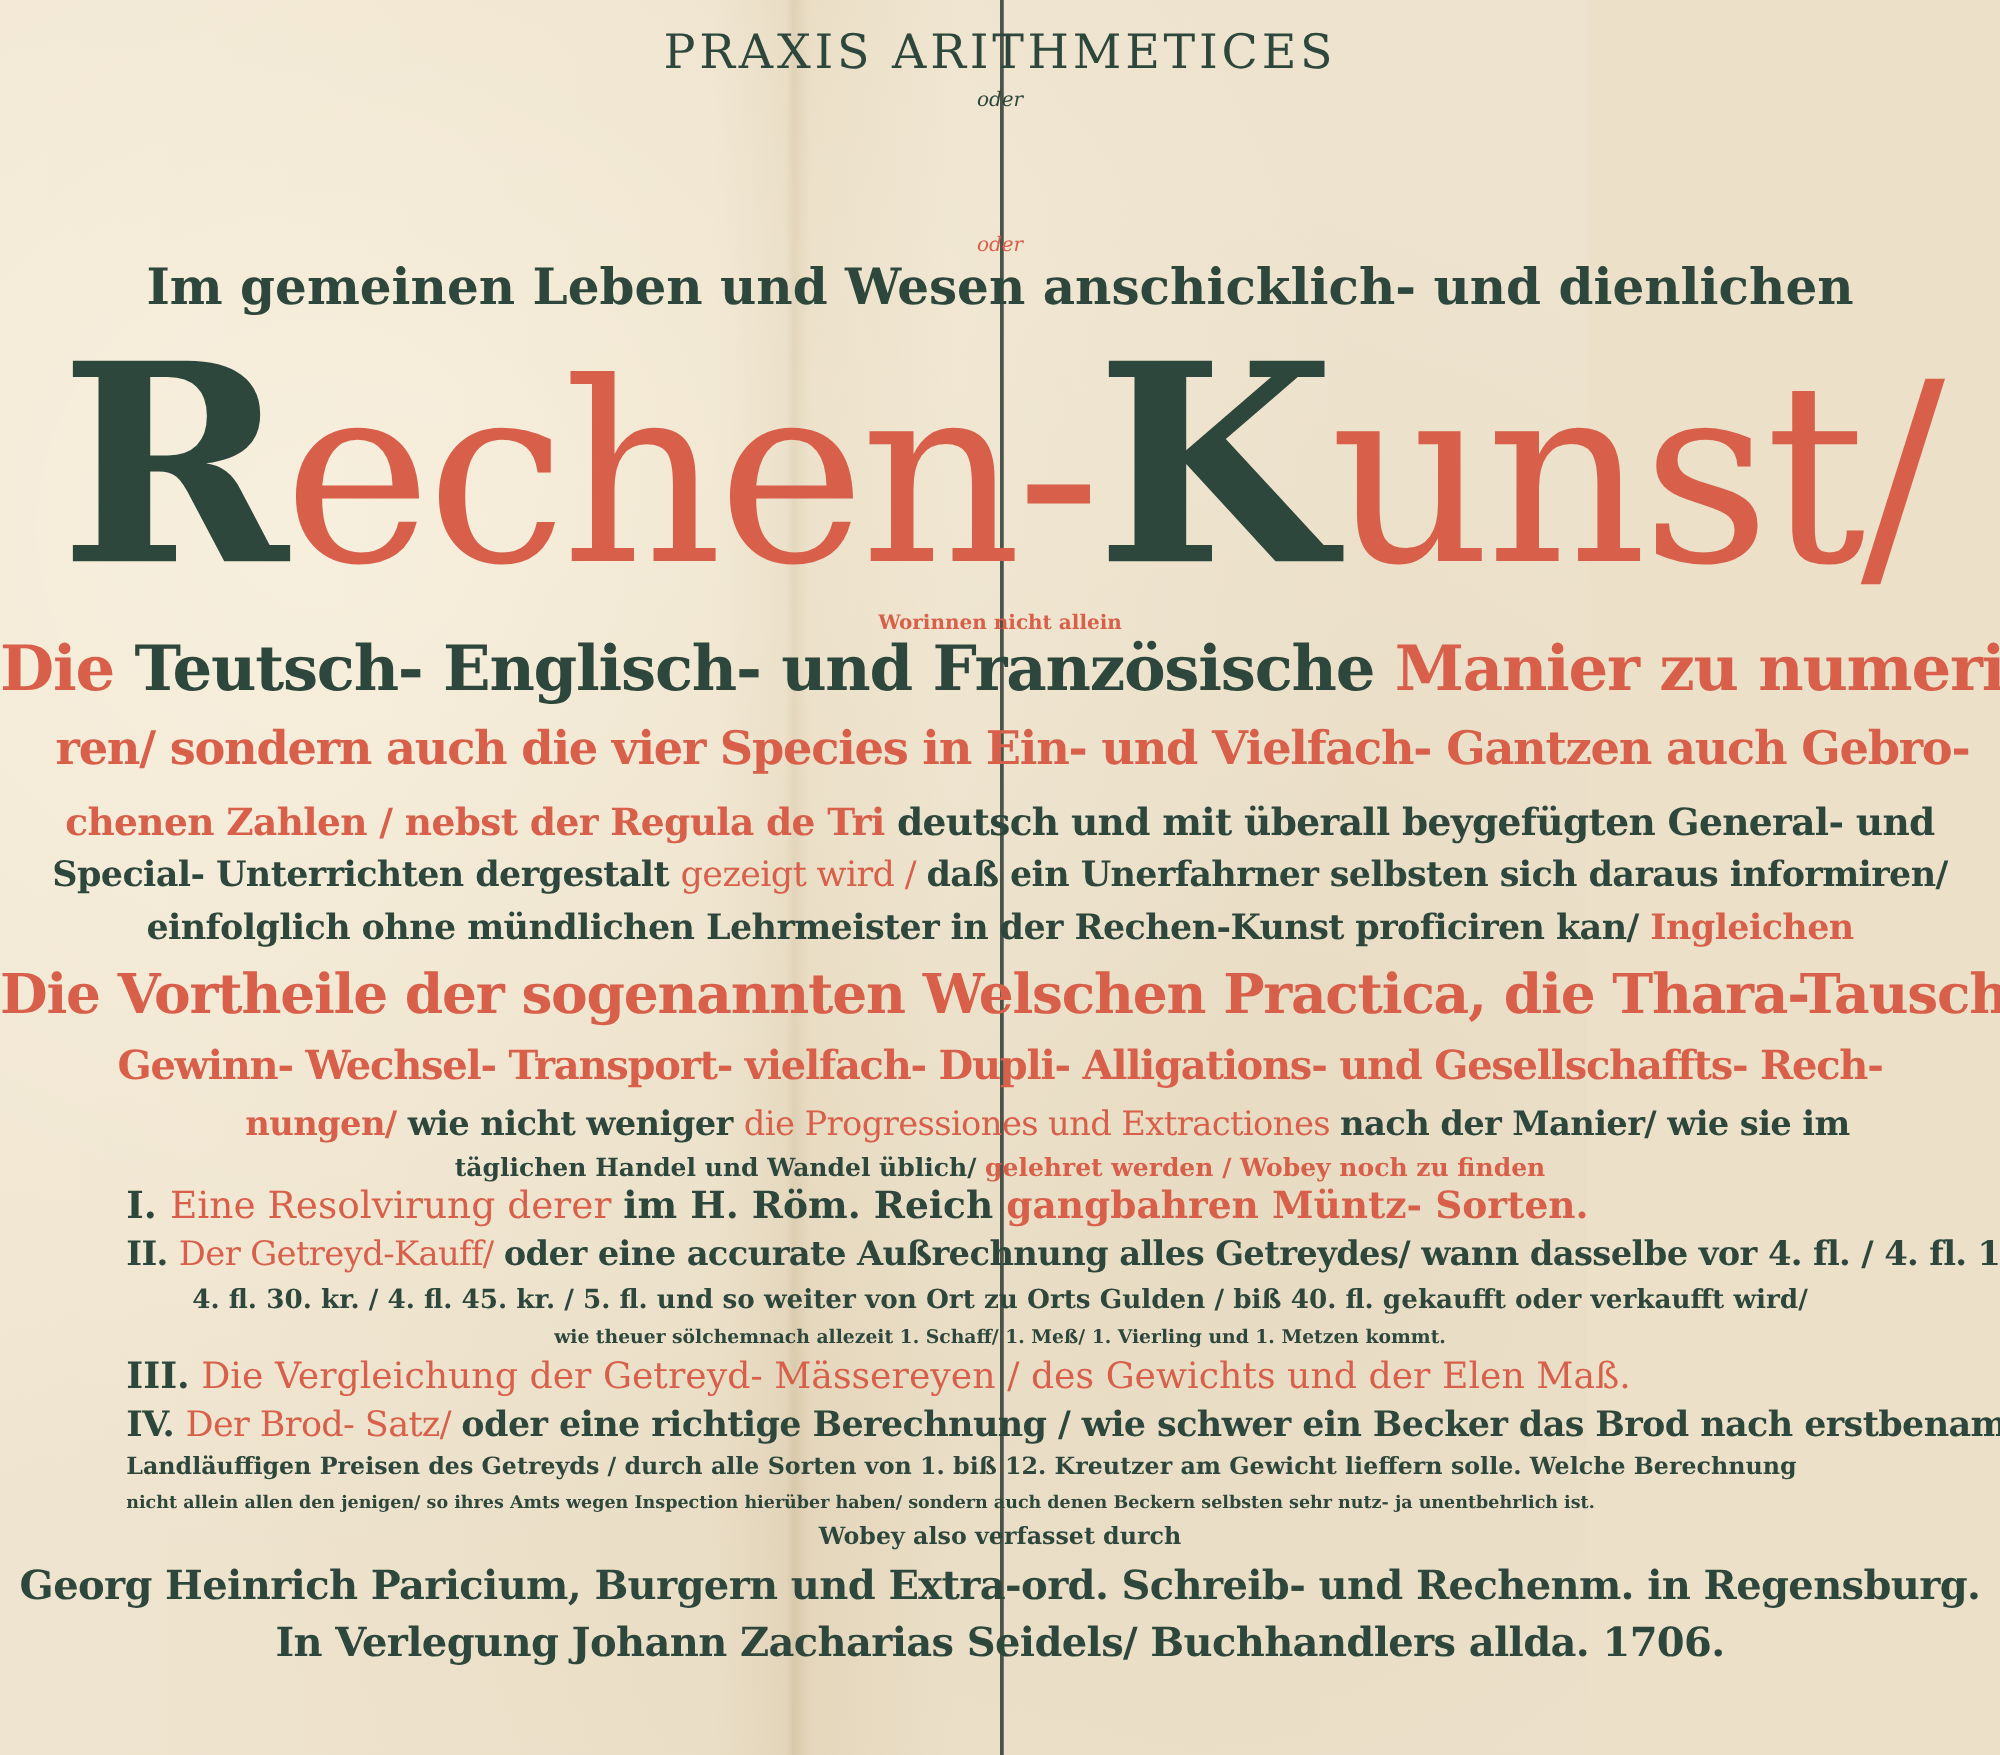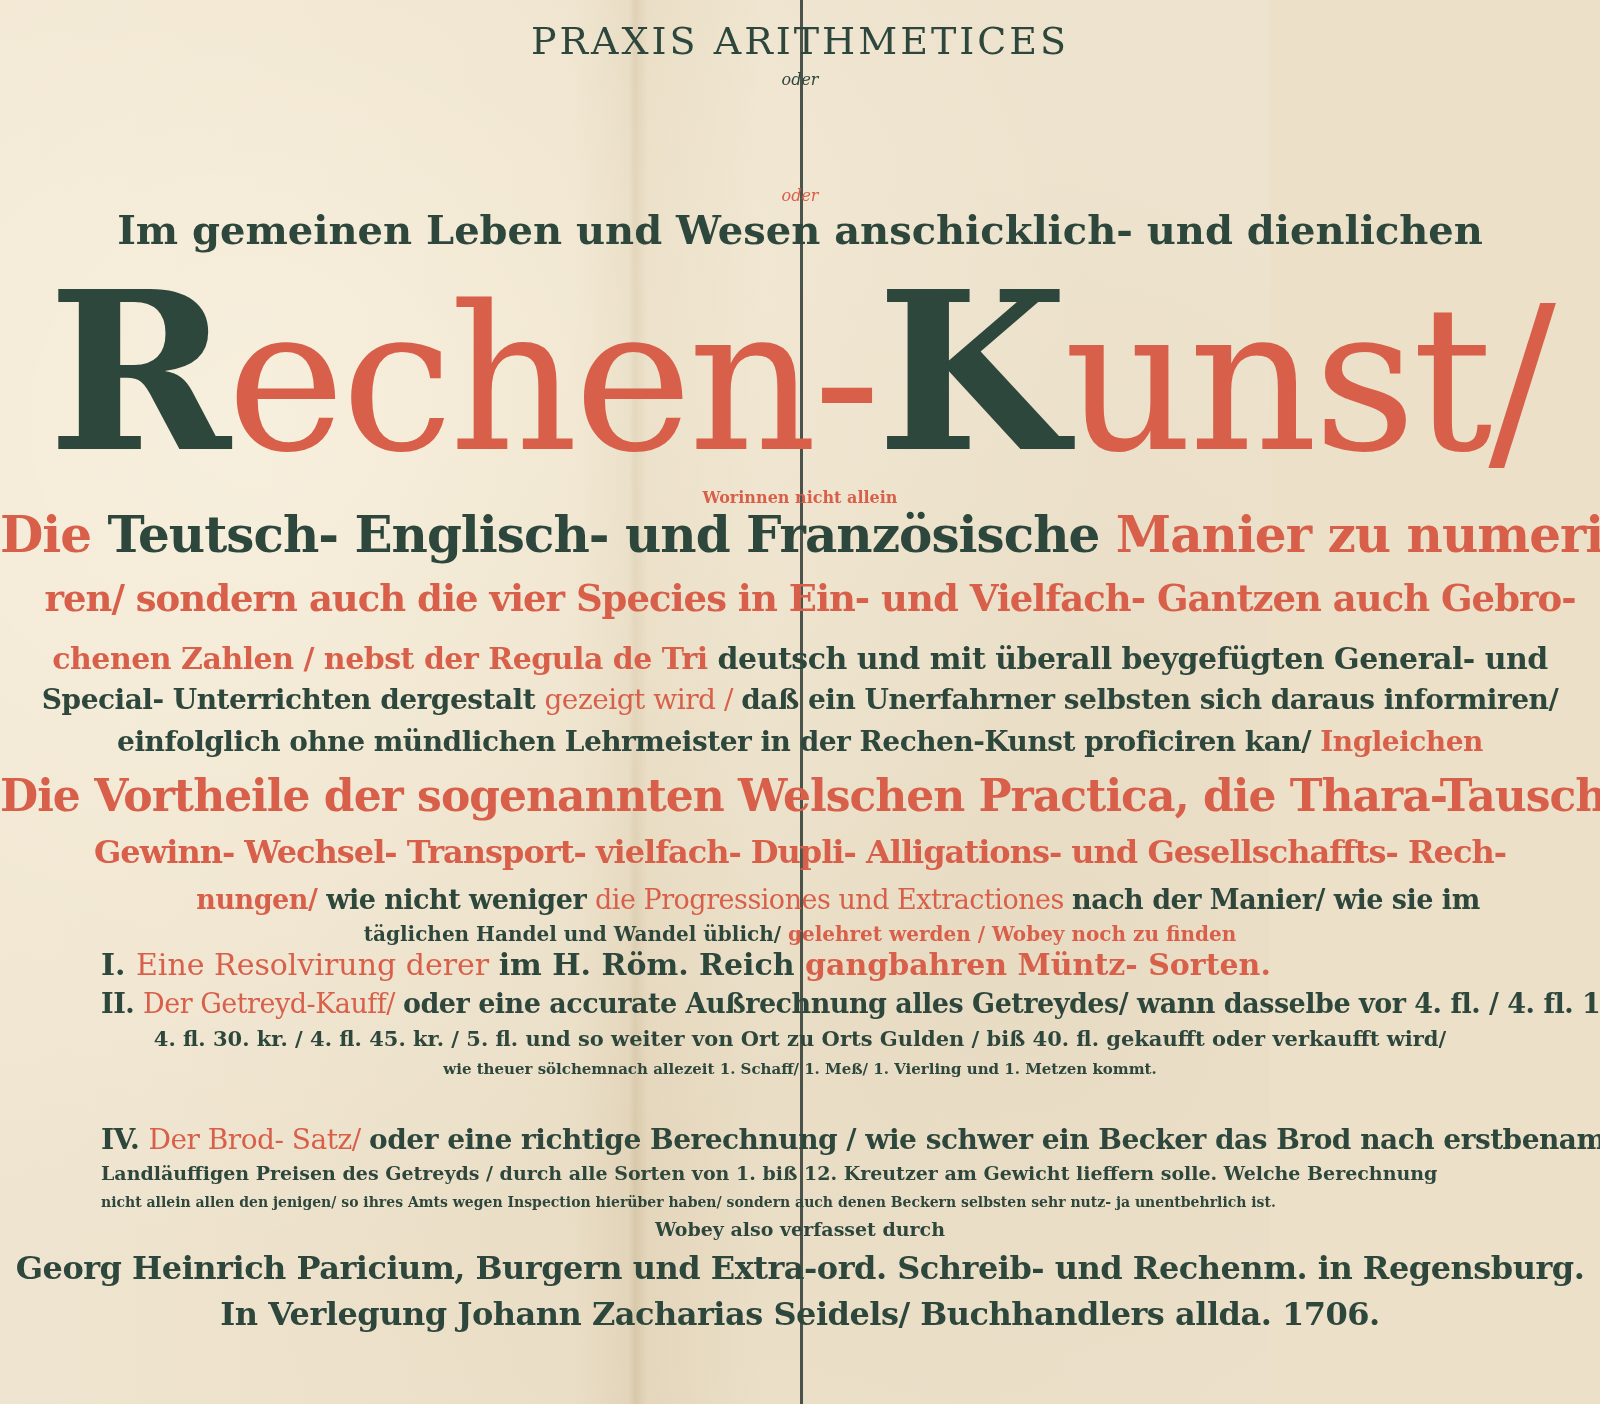--- a/index.html
+++ b/index.html
@@ -61,20 +61,24 @@
   <div class="l bold" style="left:56px;top:950px;font-size:30px;">
     <span class="g">I.</span>
     <span class="r" style="font-weight:normal;">Eine Resolvirung derer </span><span class="g">im H. Röm. Reich </span><span class="r">gangbahren Müntz- Sorten.</span>
   </div>
   <div class="l bold" style="left:56px;top:990px;font-size:27px;letter-spacing:-0.5px;">
     <span class="g">II.</span>
     <span class="r" style="font-weight:normal;">Der Getreyd-Kauff/ </span><span class="g">oder eine accurate Außrechnung alles Getreydes/ wann dasselbe vor 4. fl. / 4. fl. 15. kr/</span>
   </div>
   <div class="line g bold" style="top:1028px;font-size:21px;">4. fl. 30. kr. / 4. fl. 45. kr. / 5. fl. und so weiter von Ort zu Orts Gulden / biß 40. fl. gekaufft oder verkaufft wird/</div>
   <div class="line g bold" style="top:1062px;font-size:15px;">wie theuer sölchemnach allezeit 1. Schaff/ 1. Meß/ 1. Vierling und 1. Metzen kommt.</div>
+  <div class="l r" style="left:56px;top:1086px;font-size:29px;">
+    <span class="g bold">III.</span>
+    <span>Die Vergleichung der Getreyd- Mässereyen / des Gewichts und der Elen Maß.</span>
+  </div>
   <div class="l bold" style="left:56px;top:1126px;font-size:28px;letter-spacing:-0.5px;">
     <span class="g">IV.</span>
     <span class="r" style="font-weight:normal;">Der Brod- Satz/ </span><span class="g">oder eine richtige Berechnung / wie schwer ein Becker das Brod nach erstbenamten</span>
   </div>
   <div class="l g bold" style="left:56px;top:1164px;font-size:19px;">Landläuffigen Preisen des Getreyds / durch alle Sorten von 1. biß 12. Kreutzer am Gewicht lieffern solle.   Welche Berechnung</div>
   <div class="l g bold" style="left:56px;top:1195px;font-size:14px;">nicht allein allen den jenigen/ so ihres Amts wegen Inspection hierüber haben/ sondern auch denen Beckern selbsten sehr nutz- ja unentbehrlich ist.</div>
 
   <div class="line g bold" style="top:1220px;font-size:19px;">Wobey also verfasset durch</div>
   <div class="line g bold" style="top:1252px;font-size:32px;letter-spacing:-0.5px;">Georg Heinrich Paricium, Burgern und Extra-ord. Schreib- und Rechenm. in Regensburg.</div>
   <div class="line g bold" style="top:1298px;font-size:32px;letter-spacing:-0.5px;">In Verlegung Johann Zacharias Seidels/ Buchhandlers allda. 1706.</div>

